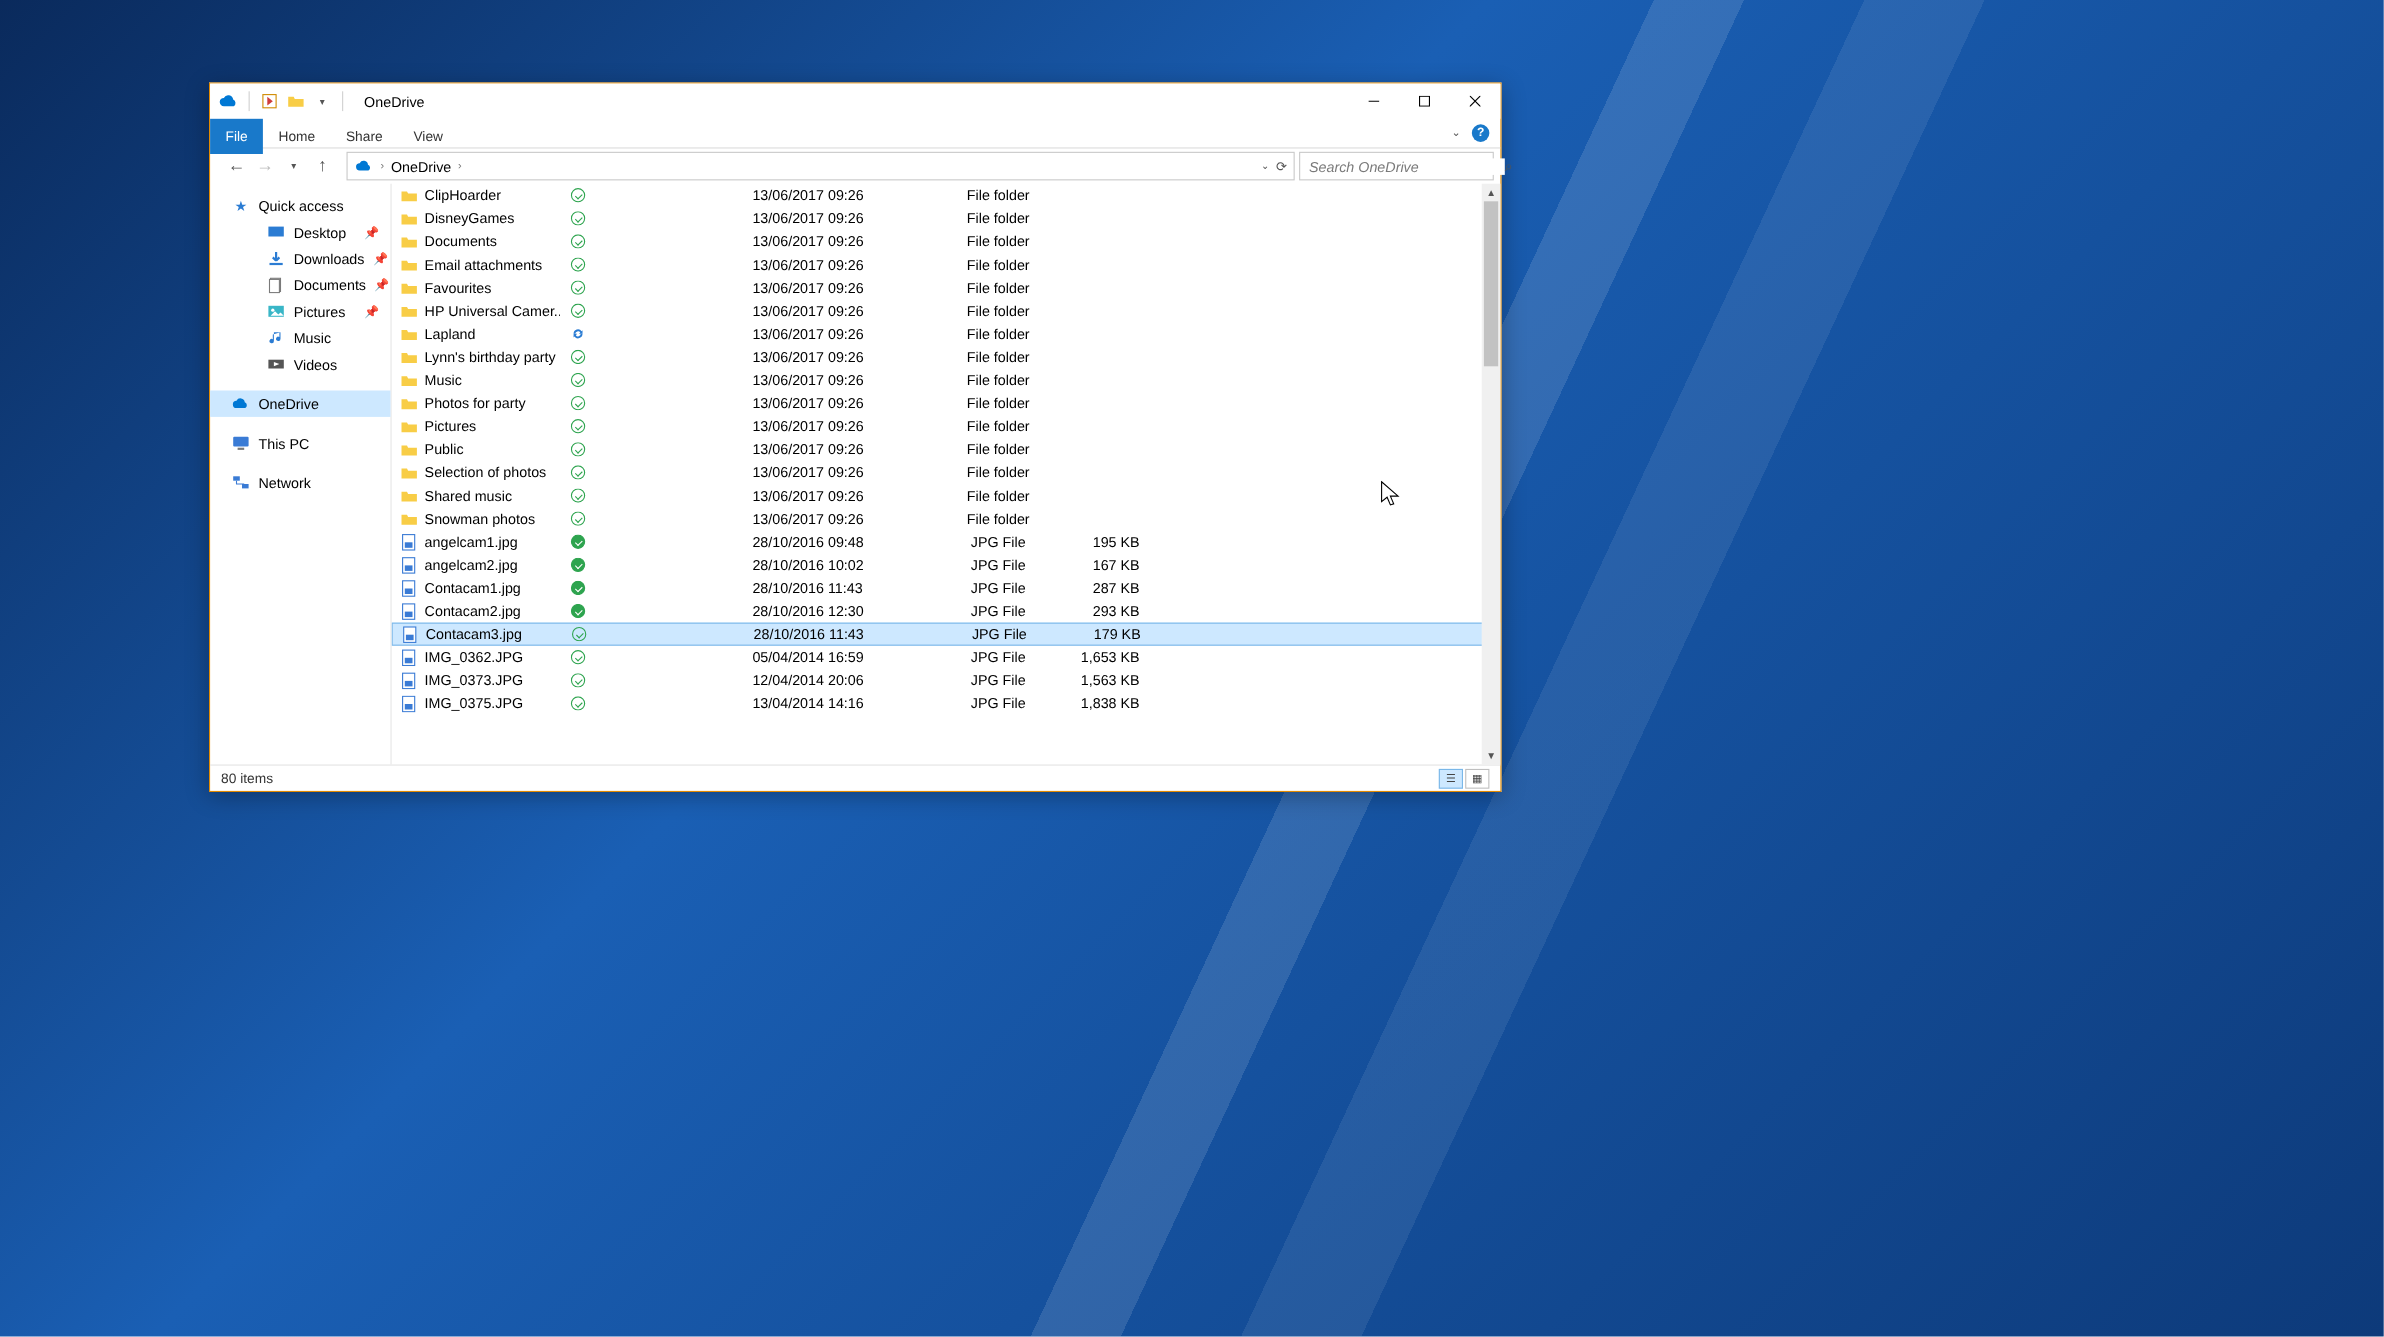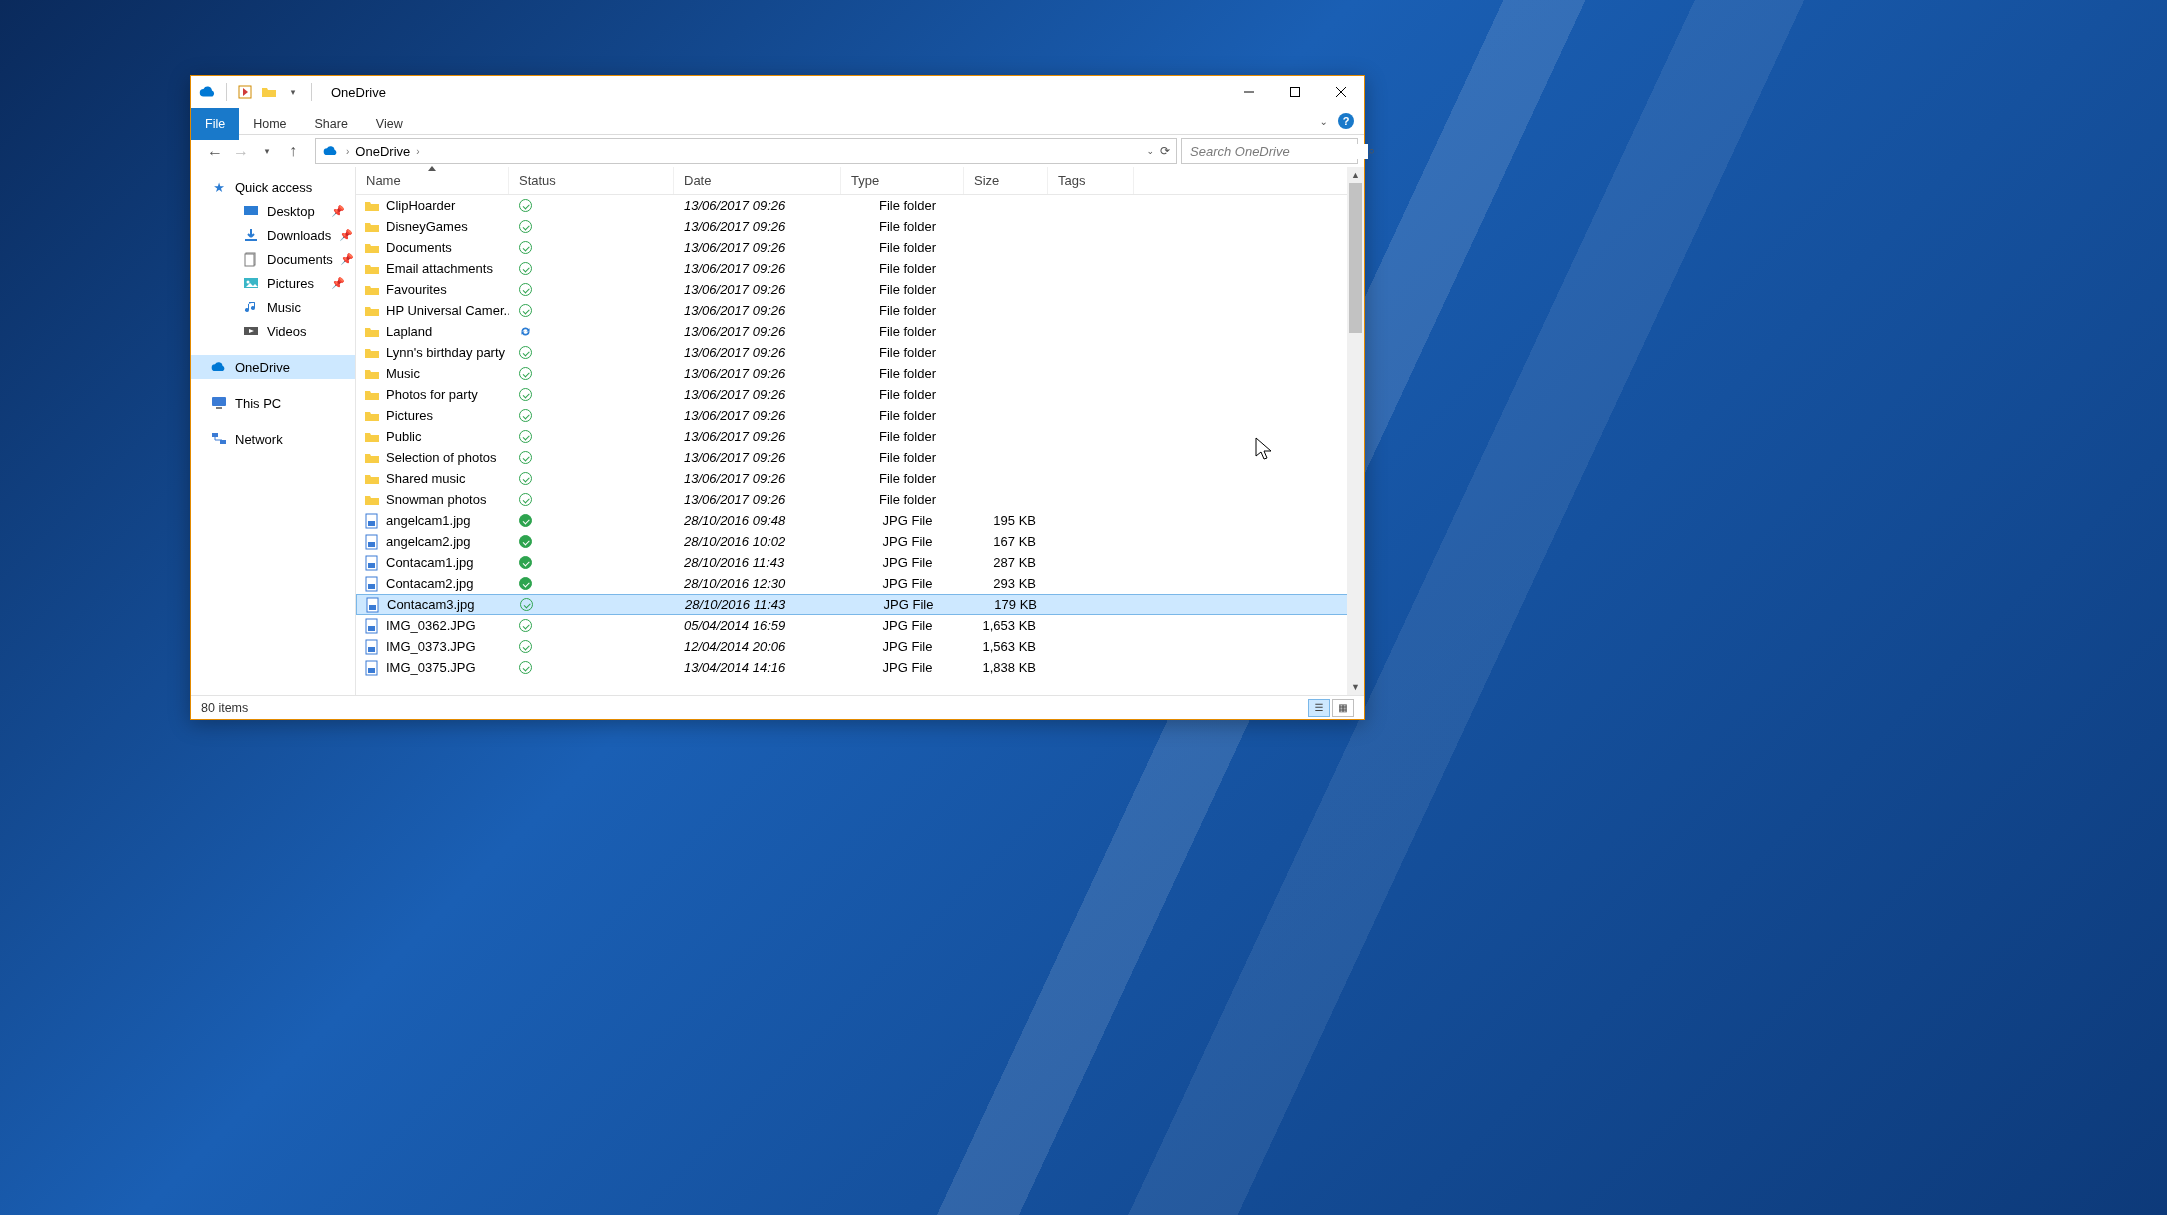--- a/index.html
+++ b/index.html
@@ -59,21 +59,21 @@
 .col-date  { width: 167px; }
 .col-type  { width: 123px; }
 .col-size  { width: 84px; }
 .col-tags  { width: 86px; }
 .rows { flex: 1; overflow: hidden; }
 .row { display: flex; height: 21px; font-size: 13px; align-items: center; }
 .row.selected { background: #cde8ff; border: 1px solid #7ab7e8; height: 21px; }
 .cell { padding-left: 10px; white-space: nowrap; overflow: hidden; text-overflow: ellipsis; }
 .cell.name { width: 153px; display: flex; align-items: center; gap: 6px; padding-left: 8px; }
 .cell.status { width: 165px; display: flex; align-items: center; }
-.cell.date { width: 167px; font-style: italic; }
+.cell.date { width: 167px; }
 .cell.type { width: 123px; text-align: center; }
 .cell.size { width: 84px; text-align: right; padding-right: 12px; padding-left: 0; }
 .cell.tags { width: 86px; }
 .file-icon { width: 16px; height: 16px; flex-shrink: 0; }
 .folder-svg { fill: #f8cd46; }
 .status-ok { width: 13px; height: 13px; border: 1.5px solid #2ea44f; border-radius: 50%; position: relative; }
 .status-ok::after { content: ''; position: absolute; left: 2.5px; top: 4px; width: 5px; height: 2.5px; border-left: 1.5px solid #2ea44f; border-bottom: 1.5px solid #2ea44f; transform: rotate(-45deg); }
 .status-ok.solid { background: #2ea44f; border-color: #2ea44f; }
 .status-ok.solid::after { border-color: #fff; }
 .status-sync { width: 13px; height: 13px; position: relative; color: #2b7cd3; }
@@ -274,40 +274,20 @@
                 <rect x="9" y="9" width="6" height="4" fill="#3a7bd5"></rect>
                 <path d="M4 6v3h7" stroke="#3a7bd5" fill="none"></path>
               </svg>
             </span>
           <span>Network</span>
         </div>
       </div>
     </div>
 
     <div class="filepane">
-      <div class="headers">
-        <div class="hcol col-name sorted">
-            <span>Name</span>
-          </div>
-        <div class="hcol col-status">
-            <span>Status</span>
-          </div>
-        <div class="hcol col-date">
-            <span>Date</span>
-          </div>
-        <div class="hcol col-type">
-            <span>Type</span>
-          </div>
-        <div class="hcol col-size">
-            <span>Size</span>
-          </div>
-        <div class="hcol col-tags">
-            <span>Tags</span>
-          </div>
-      </div>
       <div class="rows" id="rows">
           <div class="row">
             <div class="cell name">
               <svg class="file-icon" viewBox="0 0 16 16">
                 <path class="folder-svg" d="M1 4h5l1 2h8v7H1z"></path>
               </svg>
               <span>ClipHoarder</span>
             </div>
             <div class="cell status">
               <span class="status-ok"></span>

